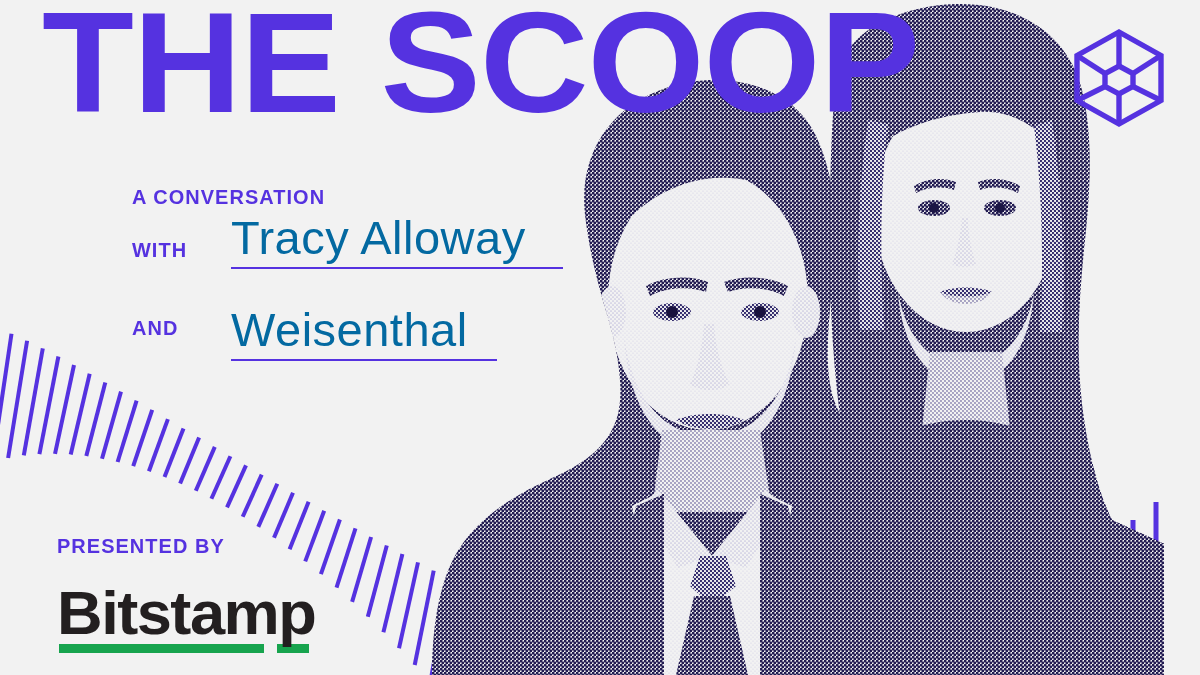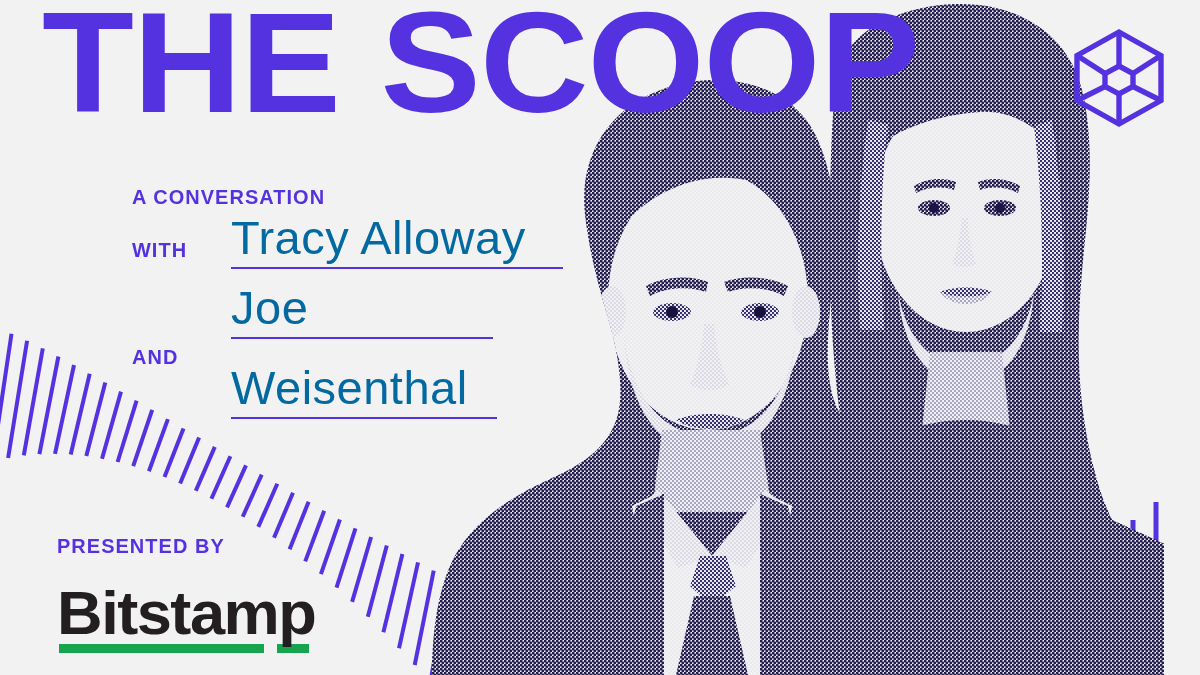--- a/index.html
+++ b/index.html
@@ -343,21 +343,20 @@
     <div class="conv-row" id="row-with">
       <div class="conv-label">WITH</div>
       <div class="name-stack">
         <div class="name" id="name-tracy">Tracy Alloway</div>
       </div>
     </div>
 
     <div class="conv-row" id="row-and">
       <div class="conv-label">AND</div>
       <div class="name-stack">
-        <div class="name" id="name-joe">Joe</div>
         <div class="name" id="name-weisent">Weisenthal</div>
       </div>
     </div>
   </div>
 
   <div id="presented">
     <div id="presented-label">PRESENTED BY</div>
     <div id="bitstamp">
       <div id="bitstamp-rule"></div>
       <div id="bitstamp-word">Bitstamp</div>

